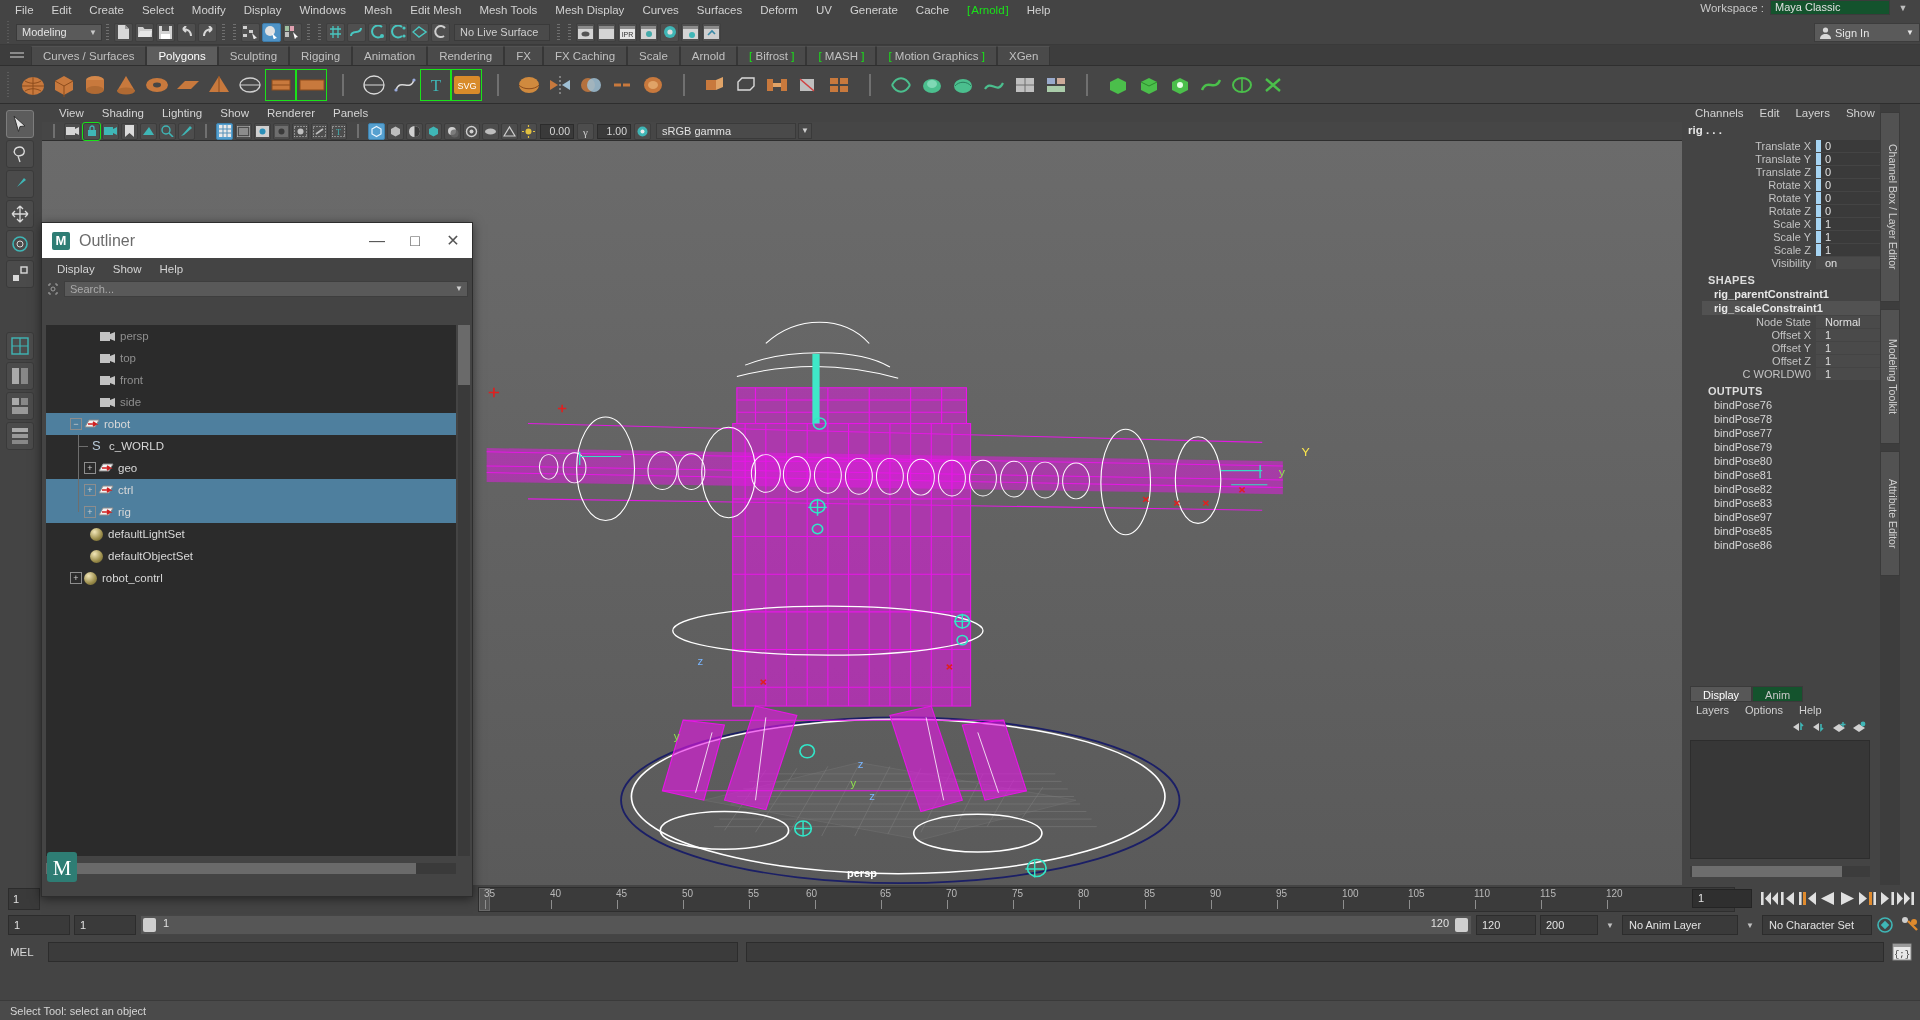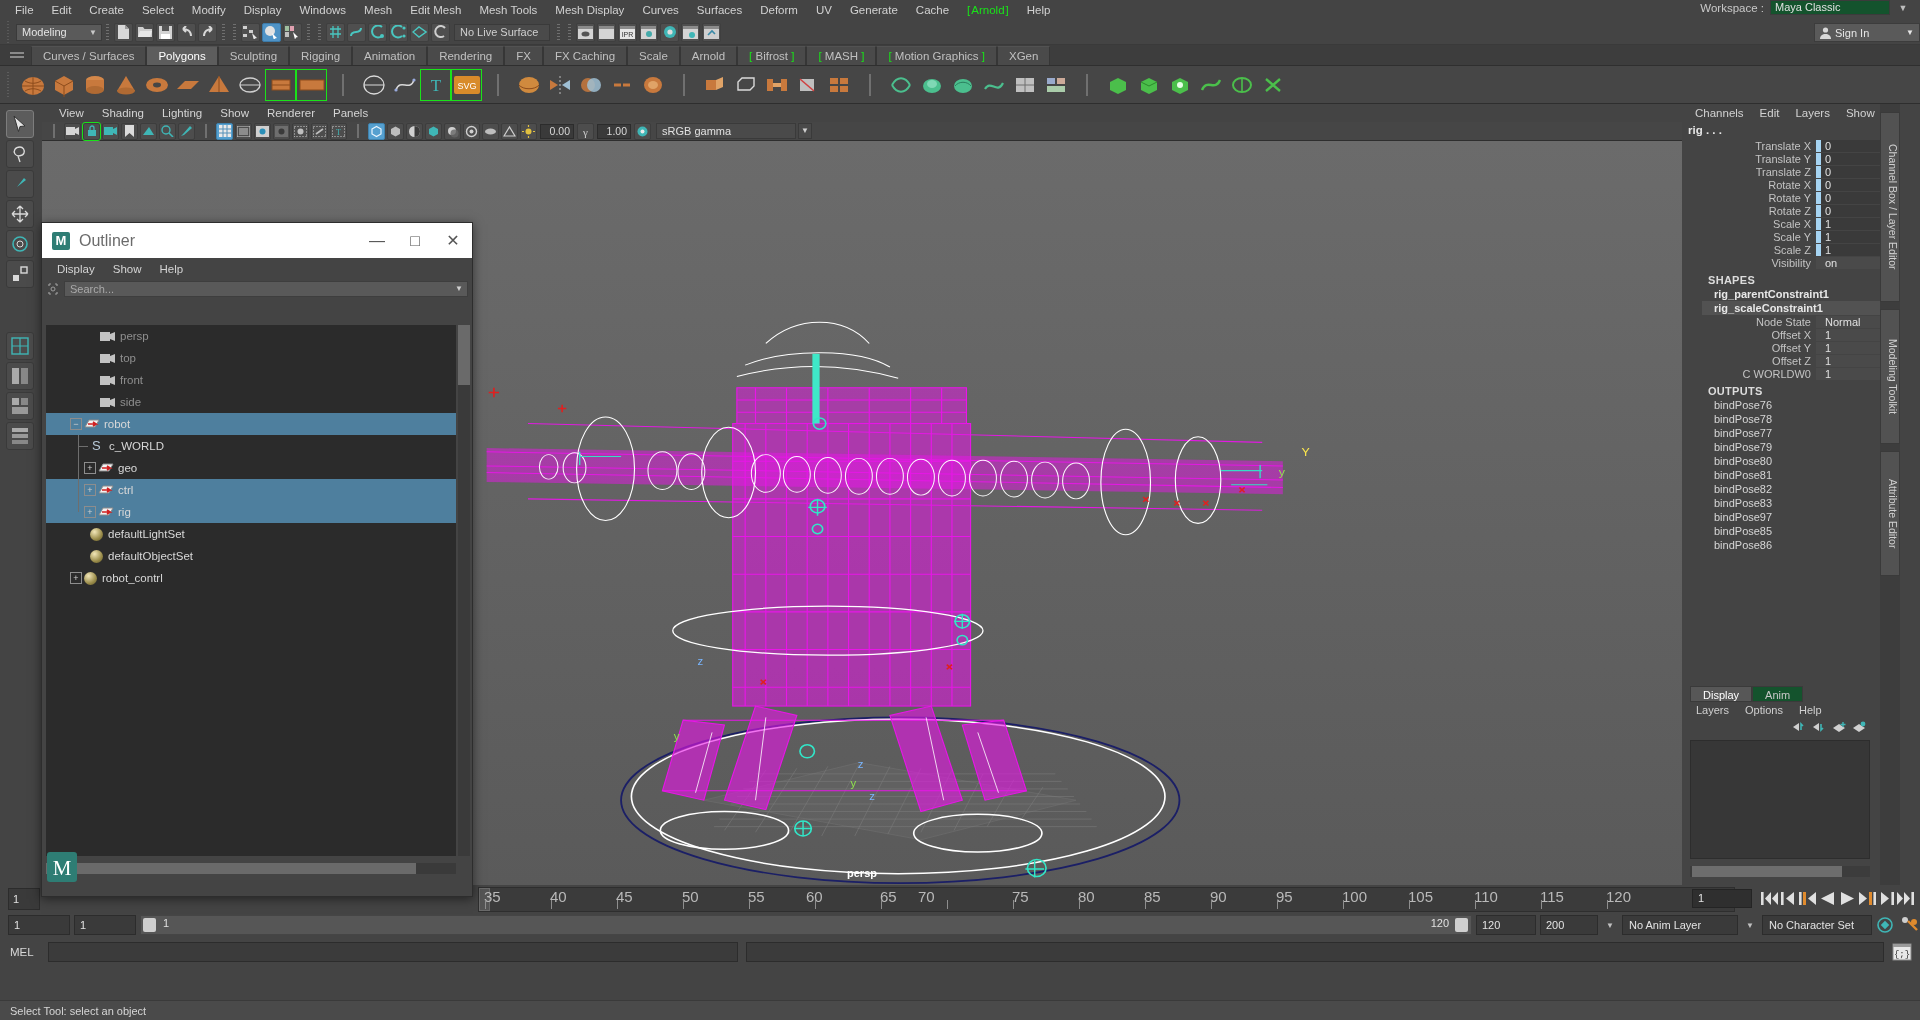--- a/index.html
+++ b/index.html
@@ -168,21 +168,21 @@
   .lsb { position:absolute; left:8px; right:8px; bottom:8px; height:11px; background:#3c3c3c;}
   .lsb-th { position:absolute; left:2px; top:0; width:150px; height:11px; background:#6d6d6d;}
 
   
   .timeline-area { position:absolute; left:0; right:0; bottom:0; height:135px; background:#444; }
   .tl-row { position:relative; height:27px; display:flex; align-items:center; }
   .tl-startbox { width:32px; height:22px; background:#3a3a3a; border:1px solid #2c2c2c; color:#e0e0e0;
      font-size:11px; padding-left:4px; line-height:20px; margin-left:8px;}
   .tl-ruler { position:absolute; left:478px; right:185px; top:2px; height:25px; background:#3b3b3b;
      border:1px solid #2e2e2e; }
-  .tl-tick { position:absolute; top:0; font-size:15px; color:#b9b9b9; }
+  .tl-tick { position:absolute; top:0; font-size:10px; color:#b9b9b9; }
   .tl-mark { position:absolute; bottom:2px; width:1px; height:9px; background:#8e8e8e; }
   .tl-cursor { position:absolute; left:0; top:0; width:11px; height:23px; background:#545454;
      border:1px solid #6a6a6a;}
   .tl-playctl { position:absolute; right:0; top:2px; height:23px; display:flex; align-items:center; gap:3px; padding-right:6px;}
   .tl-curframe { width:60px; height:19px; background:#2f2f2f; border:1px solid #242424; color:#e3e3e3;
      font-size:11px; padding-left:5px; line-height:17px; margin-right:6px;}
 
   .range-row { position:relative; height:26px; display:flex; align-items:center; padding-left:8px; gap:4px;}
   .rbox { height:20px; background:#3a3a3a; border:1px solid #2c2c2c; color:#e2e2e2; font-size:11px;
      padding-left:5px; line-height:18px;}
@@ -1356,21 +1356,21 @@
         <div class="tl-tick" style="left:137px;">45</div>
         <div class="tl-mark" style="left:138px;"></div>
         <div class="tl-tick" style="left:203px;">50</div>
         <div class="tl-mark" style="left:204px;"></div>
         <div class="tl-tick" style="left:269px;">55</div>
         <div class="tl-mark" style="left:270px;"></div>
         <div class="tl-tick" style="left:327px;">60</div>
         <div class="tl-mark" style="left:336px;"></div>
         <div class="tl-tick" style="left:401px;">65</div>
         <div class="tl-mark" style="left:402px;"></div>
-        <div class="tl-tick" style="left:439px;">70</div>
+        <div class="tl-tick" style="left:467px;">70</div>
         <div class="tl-mark" style="left:468px;"></div>
         <div class="tl-tick" style="left:533px;">75</div>
         <div class="tl-mark" style="left:534px;"></div>
         <div class="tl-tick" style="left:599px;">80</div>
         <div class="tl-mark" style="left:600px;"></div>
         <div class="tl-tick" style="left:665px;">85</div>
         <div class="tl-mark" style="left:666px;"></div>
         <div class="tl-tick" style="left:731px;">90</div>
         <div class="tl-mark" style="left:732px;"></div>
         <div class="tl-tick" style="left:797px;">95</div>

